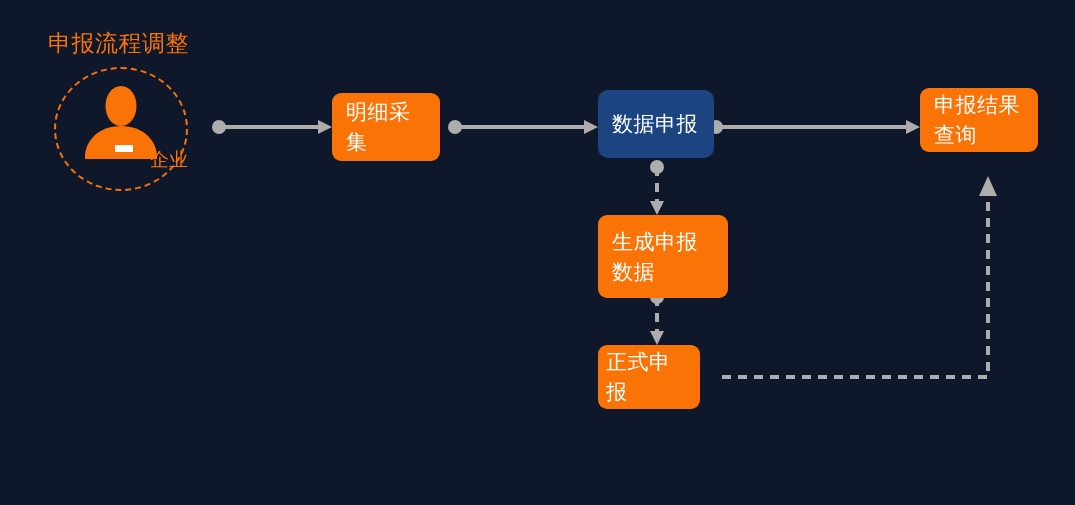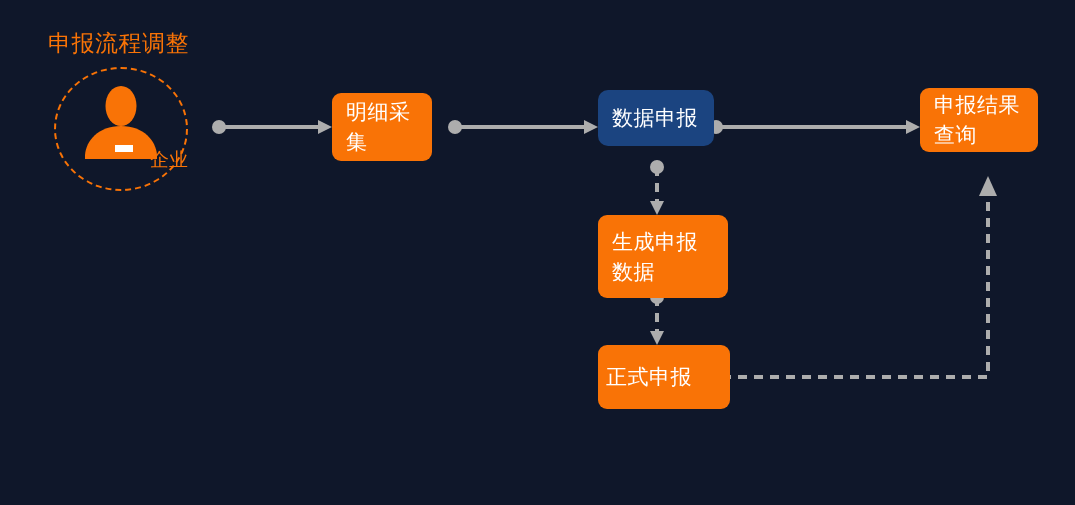--- a/index.html
+++ b/index.html
@@ -81,25 +81,25 @@
     letter-spacing: 0.5px;
     padding-left: 14px;
     padding-right: 10px;
     user-select: none;
     cursor: default;
   }
   .node.orange { background: #F97306; }
   .node.blue   { background: #1B4480; }
   .node .node-text { display: block; white-space: pre-line; }
 
-  #node-mingxi   { left: 332px; top: 93px;  width: 100px; height: 68px; }
-  #node-shuju    { left: 598px; top: 90px;  width: 116px; height: 56px; border-radius: 10px; }
+  #node-mingxi   { left: 332px; top: 93px;  width: 108px; height: 68px; }
+  #node-shuju    { left: 598px; top: 90px;  width: 116px; height: 68px; border-radius: 10px; }
   #node-jieguo   { left: 920px; top: 88px;  width: 118px; height: 64px; }
   #node-shengcheng { left: 598px; top: 215px; width: 130px; height: 83px; }
-  #node-zhengshi { left: 598px; top: 345px; width: 132px; height: 64px; padding-left: 8px; }
+  #node-zhengshi { left: 598px; top: 345px; width: 102px; height: 64px; padding-left: 8px; }
 
   
   #connectors {
     position: absolute;
     left: 0;
     top: 0;
     width: 1075px;
     height: 505px;
     pointer-events: none;
   }

